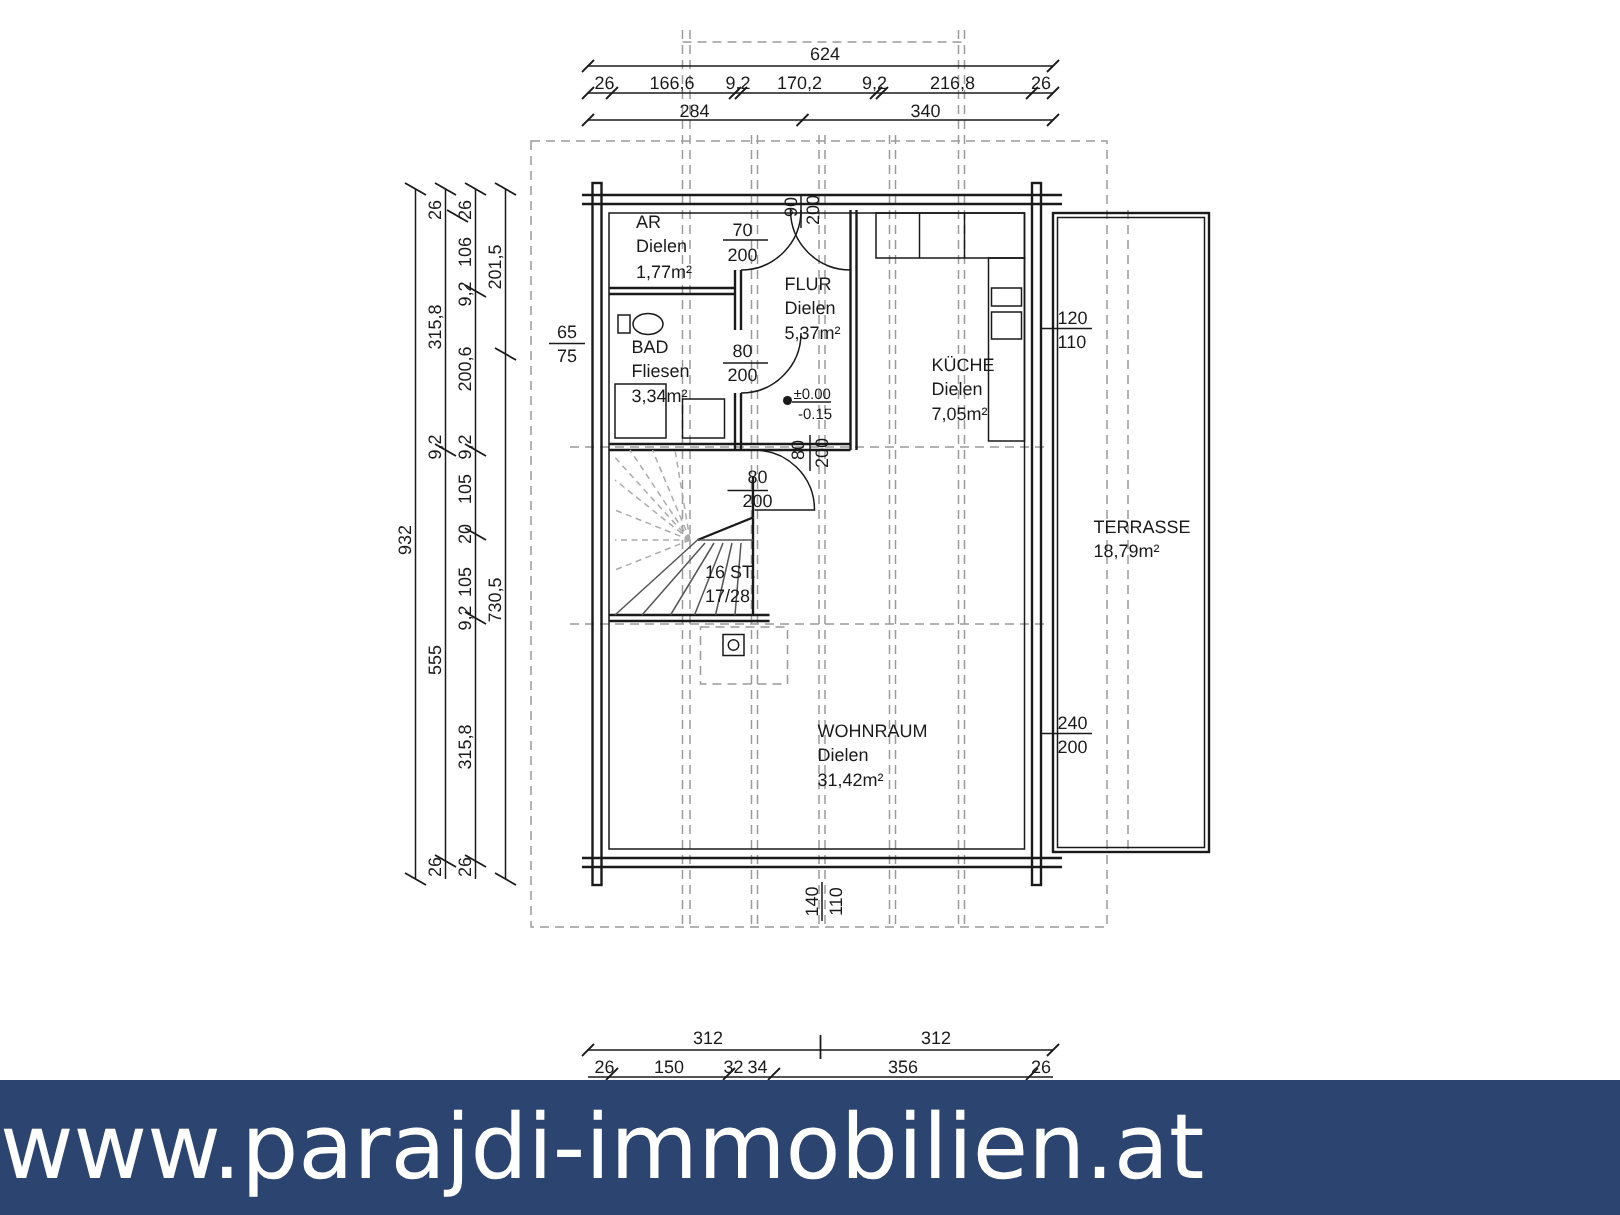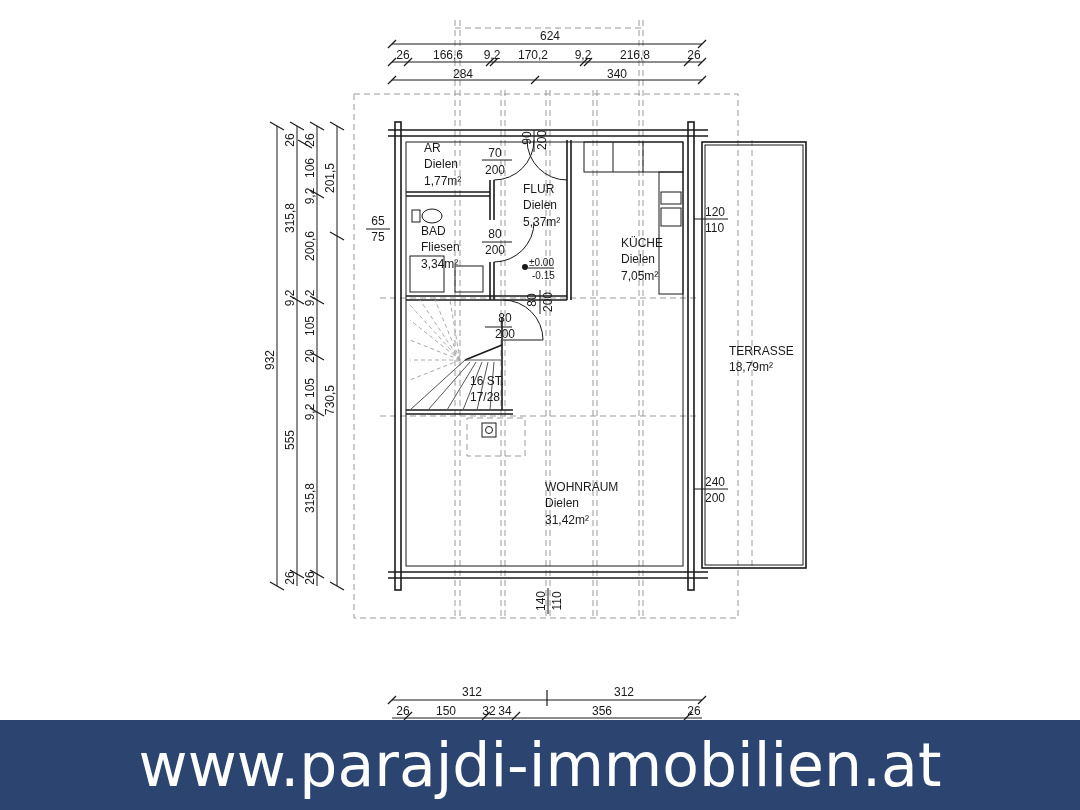--- a/index.html
+++ b/index.html
@@ -9,21 +9,21 @@
   .dim { font-size:12px; }
   .room { font-size:12px; }
   .wall { fill:none; stroke:#1a1a1a; stroke-width:1.6; }
   .thin { fill:none; stroke:#1a1a1a; stroke-width:1; }
   .dash { fill:none; stroke:#9a9a9a; stroke-width:1; stroke-dasharray:6 4; }
   .dline { stroke:#1a1a1a; stroke-width:1; }
   .tick { stroke:#1a1a1a; stroke-width:1.2; }
   .stair { stroke:#555; stroke-width:1; fill:none; }
   .stair-d { stroke:#aaa; stroke-width:1; fill:none; stroke-dasharray:4 3; }
   #footer { position:absolute; left:0; top:720px; width:1080px; height:90px; background:#2b4470;
-            display:flex; align-items:center; justify-content:center; }
+            display:flex; align-items:center; }
   #footer-url { color:#ffffff; font-family:"DejaVu Sans", sans-serif; font-size:60px; letter-spacing:0px; line-height:1; }
 </style>
 </head>
 <body>
 
 <svg id="plan" viewBox="0 0 1080 720" xmlns="http://www.w3.org/2000/svg">
 
   <rect class="dash" x="354" y="94" width="384" height="524"></rect>
 
   <g>

